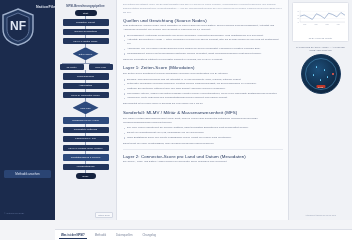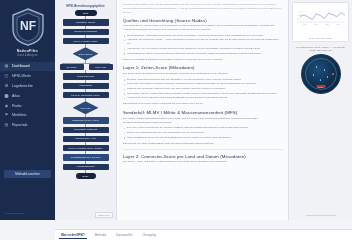--- a/index.html
+++ b/index.html
@@ -7,21 +7,21 @@
     width: 352px; height: 220px; overflow: hidden;
     font-family: "Liberation Sans", sans-serif;
     background: #f3f4f7;
   }
   .app { display: flex; width: 352px; height: 220px; }
 
   
   .sidebar {
     width: 55px; height: 220px; flex: 0 0 55px;
     background: #1b2b4d;
-    display: flex; flex-direction: column;
+    display: flex; flex-direction: row;
     padding-top: 4px;
     position: relative;
   }
   .logo-wrap { display: flex; justify-content: center; padding: 3px 0 1px; }
   .shield { width: 36px; height: 40px; position: relative; }
   .brand-name {
     text-align: center; color: #dfe5f0; font-size: 3.6px; font-weight: bold;
     letter-spacing: .2px; margin-top: 1px;
   }
   .brand-sub {

